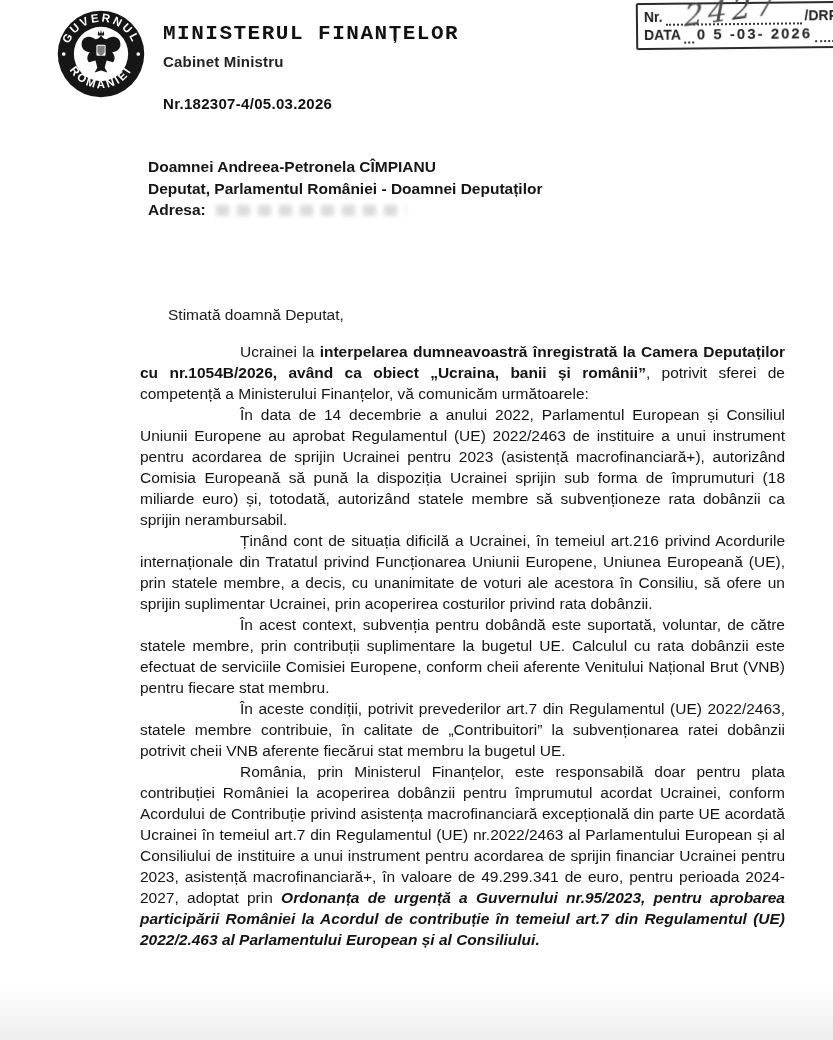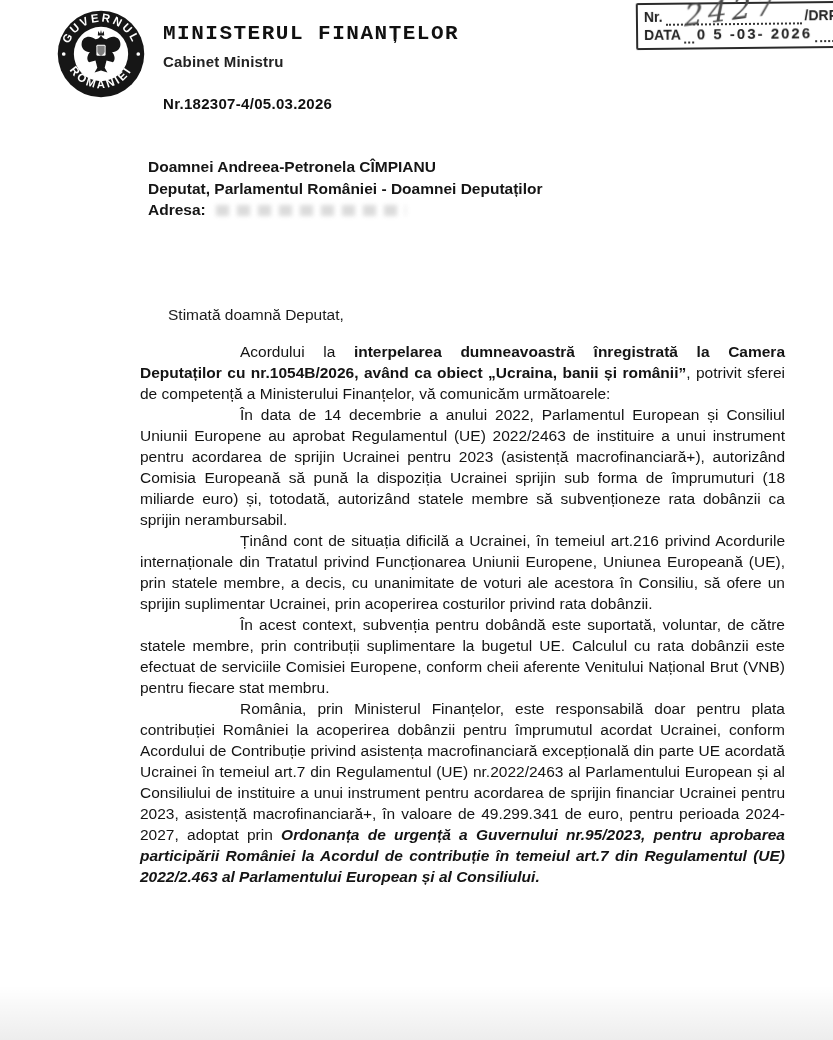--- a/index.html
+++ b/index.html
@@ -136,20 +136,21 @@
     <div>Doamnei Andreea-Petronela CÎMPIANU</div>
     <div>Deputat, Parlamentul României - Doamnei Deputaților</div>
     <div>
       <span>Adresa:</span><span class="smudge"></span>
     </div>
   </div>
 
   <div class="salutation">Stimată doamnă Deputat,</div>
 
   <div class="letter-body">
-      <p class="para"><span class="seg-r">Acordului la </span><span class="seg-b">interpelarea dumneavoastră înregistrată la Camera Deputaților cu nr.1054B/2026, având ca obiect „Ucraina, banii și românii”</span><span class="seg-r">, potrivit sferei de competență a Ministerului Finanțelor, vă comunicăm următoarele:</span></p>
+      <p class="para"><span class="seg-r">Ucrainei la </span><span class="seg-b">interpelarea dumneavoastră înregistrată la Camera Deputaților cu nr.1054B/2026, având ca obiect „Ucraina, banii și românii”</span><span class="seg-r">, potrivit sferei de competență a Ministerului Finanțelor, vă comunicăm următoarele:</span></p>
       <p class="para"><span class="seg-r">În data de 14 decembrie a anului 2022, Parlamentul European și Consiliul Uniunii Europene au aprobat </span><span class="seg-i">Regulamentul (UE) 2022/2463 de instituire a unui instrument pentru acordarea de sprijin Ucrainei pentru 2023 (asistență macrofinanciară+)</span><span class="seg-r">, autorizând Comisia Europeană să pună la dispoziția Ucrainei sprijin sub forma de împrumuturi (18 miliarde euro) și, totodată, autorizând statele membre să subvenționeze rata dobânzii ca sprijin nerambursabil.</span></p>
       <p class="para"><span class="seg-r">Ținând cont de situația dificilă a Ucrainei, în temeiul art.216 privind Acordurile internaționale din </span><span class="seg-i">Tratatul privind Funcționarea Uniunii Europene</span><span class="seg-r">, Uniunea Europeană (UE), prin statele membre, a decis, cu unanimitate de voturi ale acestora în Consiliu, să ofere un sprijin suplimentar Ucrainei, prin acoperirea costurilor privind rata dobânzii.</span></p>
       <p class="para"><span class="seg-r">În acest context, subvenția pentru dobândă este suportată, voluntar, de către statele membre, prin contribuții suplimentare la bugetul UE. Calculul cu rata dobânzii este efectuat de serviciile Comisiei Europene, conform cheii aferente Venitului Național Brut (VNB) pentru fiecare stat membru.</span></p>
+      <p class="para"><span class="seg-r">În aceste condiții, potrivit prevederilor art.7 din Regulamentul (UE) 2022/2463, statele membre contribuie, în calitate de „Contribuitori” la subvenționarea ratei dobânzii potrivit cheii VNB aferente fiecărui stat membru la bugetul UE.</span></p>
       <p class="para"><span class="seg-r">România, prin Ministerul Finanțelor, este responsabilă doar pentru plata contribuției României la acoperirea dobânzii pentru împrumutul acordat Ucrainei, conform Acordului de Contribuție privind asistența macrofinanciară excepțională din parte UE acordată Ucrainei în temeiul art.7 din Regulamentul (UE) nr.2022/2463 al Parlamentului European și al Consiliului de instituire a unui instrument pentru acordarea de sprijin financiar Ucrainei pentru 2023, asistență macrofinanciară+, în valoare de 49.299.341 de euro, pentru perioada 2024-2027, adoptat prin </span><span class="seg-bi">Ordonanța de urgență a Guvernului nr.95/2023, pentru aprobarea participării României la Acordul de contribuție în temeiul art.7 din Regulamentul (UE) 2022/2.463 al Parlamentului European și al Consiliului.</span></p>
     </div>
 
 </div>
 
 </body></html>

